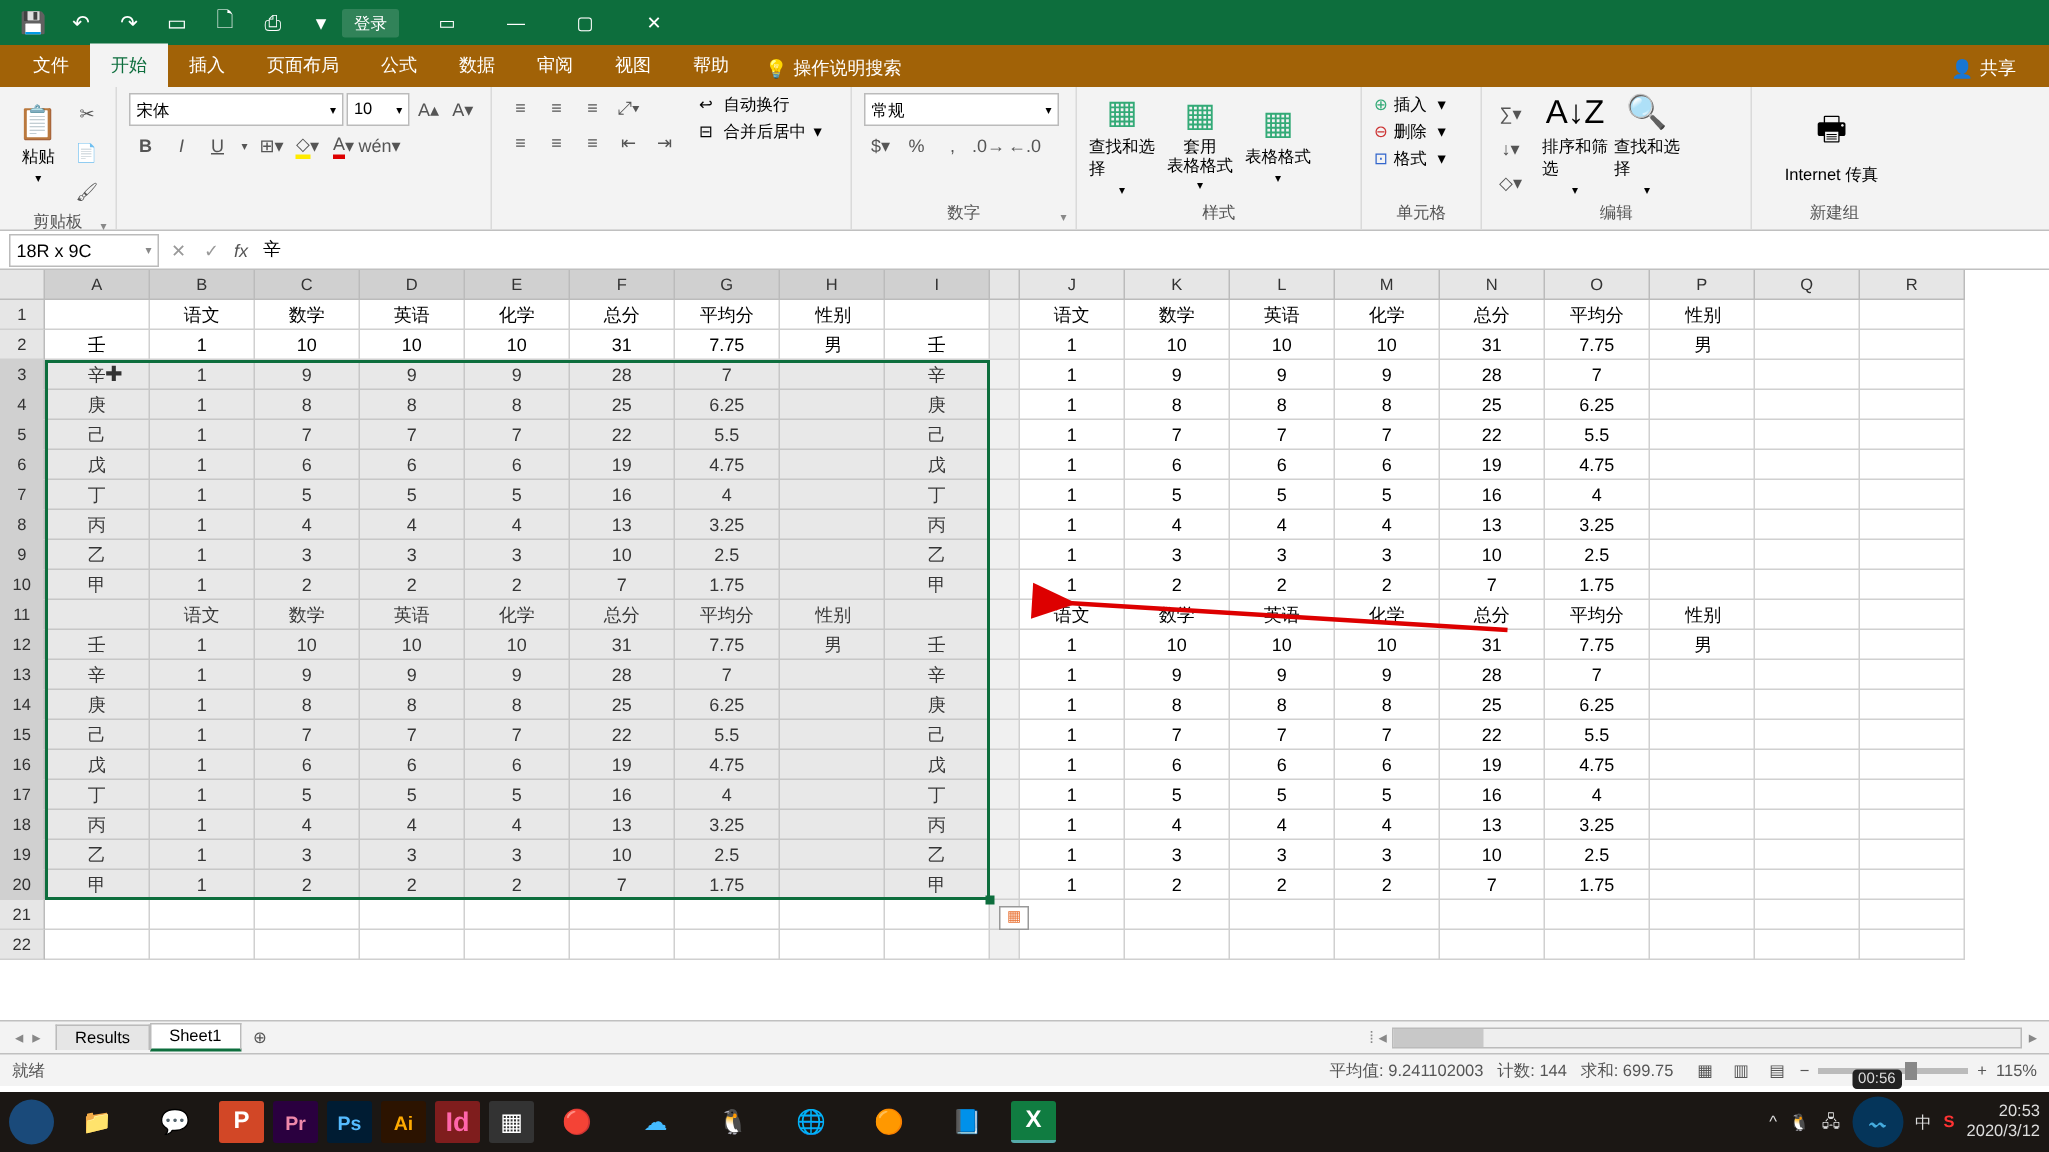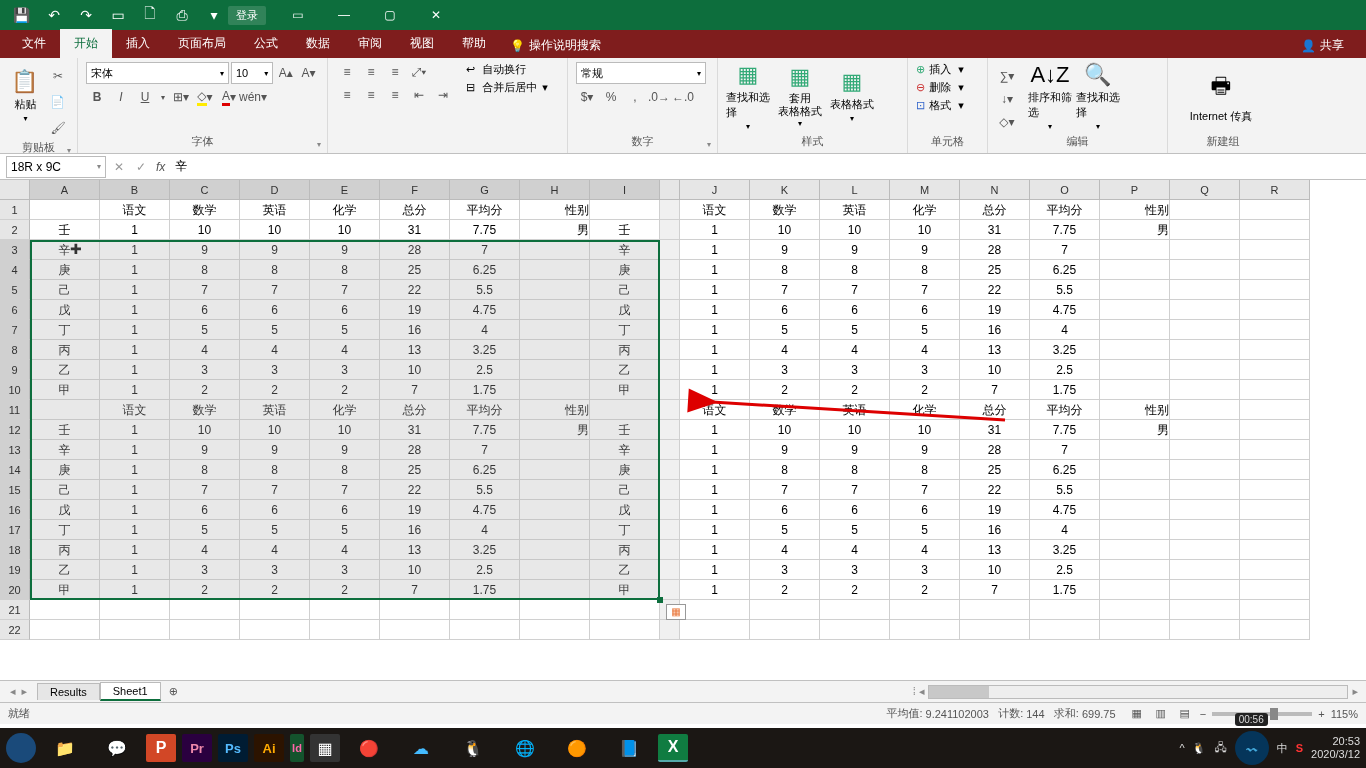--- a/index.html
+++ b/index.html
@@ -8,21 +8,21 @@
 
 .title-bar { height: 30px; background: #0d6e3d; display: flex; align-items: center; color: #fff; font-size: 12px; }
 .title-left { display: flex; align-items: center; gap: 4px; padding-left: 8px; }
 .qat-btn { width: 28px; height: 28px; display: flex; align-items: center; justify-content: center; color: #fff; font-size: 14px; }
 .title-center { flex: 1; text-align: center; }
 .title-right { display: flex; align-items: center; gap: 2px; }
 .win-btn { width: 44px; height: 30px; display: flex; align-items: center; justify-content: center; color: #fff; font-size: 12px; }
 .login-btn { background: rgba(255,255,255,0.15); padding: 2px 8px; border-radius: 2px; font-size: 11px; margin-right: 8px; }
 
 
-.menu-bar { height: 28px; background: #7f1d1d; display: flex; align-items: flex-end; padding-left: 8px; color: #fff; font-size: 12px; }
+.menu-bar { height: 28px; background: #a16207; display: flex; align-items: flex-end; padding-left: 8px; color: #fff; font-size: 12px; }
 .menu-tab { padding: 6px 14px; cursor: pointer; }
 .menu-tab.active { background: #f3f3f3; color: #0d6e3d; }
 .tell-me { display: flex; align-items: center; gap: 4px; padding: 4px 10px; color: #fff; }
 .share-btn { margin-left: auto; margin-right: 12px; padding: 4px 10px; display: flex; align-items: center; gap: 4px; }
 
 
 .ribbon { height: 96px; background: #f3f3f3; display: flex; border-bottom: 1px solid #c0c0c0; font-size: 11px; }
 .ribbon-group { border-right: 1px solid #dadada; padding: 4px 8px 2px 8px; display: flex; flex-direction: column; position: relative; }
 .group-content { flex: 1; display: flex; align-items: flex-start; gap: 4px; }
 .group-label { text-align: center; font-size: 11px; color: #555; padding: 2px 0; position: relative; }
@@ -51,21 +51,21 @@
 .grid-area { position: relative; height: 500px; overflow: hidden; font-size: 12px; }
 .corner { position: absolute; left: 0; top: 0; width: 30px; height: 20px; background: #e6e6e6; border-right: 1px solid #bbb; border-bottom: 1px solid #bbb; }
 .col-headers { position: absolute; left: 30px; top: 0; height: 20px; display: flex; }
 .col-h { background: #e6e6e6; border-right: 1px solid #bbb; border-bottom: 1px solid #bbb; text-align: center; font-size: 11px; line-height: 20px; color: #333; }
 .row-headers { position: absolute; left: 0; top: 20px; width: 30px; }
 .row-h { background: #e6e6e6; border-right: 1px solid #bbb; border-bottom: 1px solid #d0d0d0; text-align: center; font-size: 11px; color: #333; }
 .row-h.selected { background: #d0d0d0; }
 .cells { position: absolute; left: 30px; top: 20px; }
 .cell-row { display: flex; }
 .cell { border-right: 1px solid #d0d0d0; border-bottom: 1px solid #d0d0d0; text-align: center; line-height: 20px; overflow: hidden; white-space: nowrap; background: #fff; }
-.cell.left { text-align: right; padding-left: 2px; }
+.cell.left { text-align: center; padding-left: 2px; }
 .selection-rect { position: absolute; border: 2px solid #0d6e3d; background: rgba(180,180,180,0.30); pointer-events: none; }
 .selection-handle { position: absolute; width: 6px; height: 6px; background: #0d6e3d; }
 .quick-analysis { position: absolute; width: 20px; height: 16px; border: 1px solid #999; background: #fff; font-size: 10px; text-align: center; line-height: 14px; color: #E97132;}
 
 .arrow-line { position: absolute; pointer-events: none; }
 
 
 .sheet-bar { height: 22px; border-top: 1px solid #c0c0c0; display: flex; align-items: center; font-size: 11px; background: #f3f3f3; }
 .sheet-nav { display: flex; gap: 6px; padding: 0 10px; color: #888; }
 .sheet-tab { padding: 2px 12px; border: 1px solid #bbb; border-bottom: none; background: #e6e6e6; }
@@ -177,21 +177,20 @@
               <u>U</u>
             </div>
           <div class="small-btn" style="width:10px;font-size:8px">▾</div>
           <div class="small-btn">⊞▾</div>
           <div class="small-btn"><span style="border-bottom:3px solid #ffeb00">◇</span>▾</div>
           <div class="small-btn"><span style="border-bottom:3px solid #d00">A</span>▾</div>
           <div class="small-btn">wén▾</div>
         </div>
       </div>
     </div>
-    <div class="group-label">字体</div>
   </div>
 
   <div class="ribbon-group" style="width:240px">
     <div class="group-content">
       <div class="align-stack">
         <div class="font-row">
           <div class="small-btn">≡</div>
           <div class="small-btn">≡</div>
           <div class="small-btn">≡</div>
           <div class="small-btn">⤢▾</div>
@@ -872,21 +871,21 @@
 </div>
 
 <div class="taskbar">
   <div class="task-icon" style="background:#1a4a7a;border-radius:50%;width:30px;height:30px"></div>
   <div class="task-icon">📁</div>
   <div class="task-icon" style="color:#7c7">💬</div>
   <div class="task-icon" style="background:#d24726;width:30px;height:28px;font-weight:bold">P</div>
   <div class="task-icon" style="background:#2a003f;width:30px;height:28px;color:#e8a;font-weight:bold;font-size:13px">Pr</div>
   <div class="task-icon" style="background:#001c33;width:30px;height:28px;color:#5bf;font-weight:bold;font-size:13px">Ps</div>
   <div class="task-icon" style="background:#2c1300;width:30px;height:28px;color:#fa0;font-weight:bold;font-size:13px">Ai</div>
-  <div class="task-icon" style="background:#14532d;width:14px;height:28px;color:#f6a;font-weight:bold;font-size:11px">Id</div>
+  <div class="task-icon" style="background:#7f1d1d;width:30px;height:28px;color:#f6a;font-weight:bold;font-size:18px">Id</div>
   <div class="task-icon" style="background:#333;width:30px;height:28px">▦</div>
   <div class="task-icon">🔴</div>
   <div class="task-icon" style="color:#4bf">☁</div>
   <div class="task-icon">🐧</div>
   <div class="task-icon">🌐</div>
   <div class="task-icon">🟠</div>
   <div class="task-icon">📘</div>
   <div class="task-icon bordered" style="background:#107c41;width:30px;height:28px;font-weight:bold">X</div>
   <div class="tray">
     <span>^</span>

